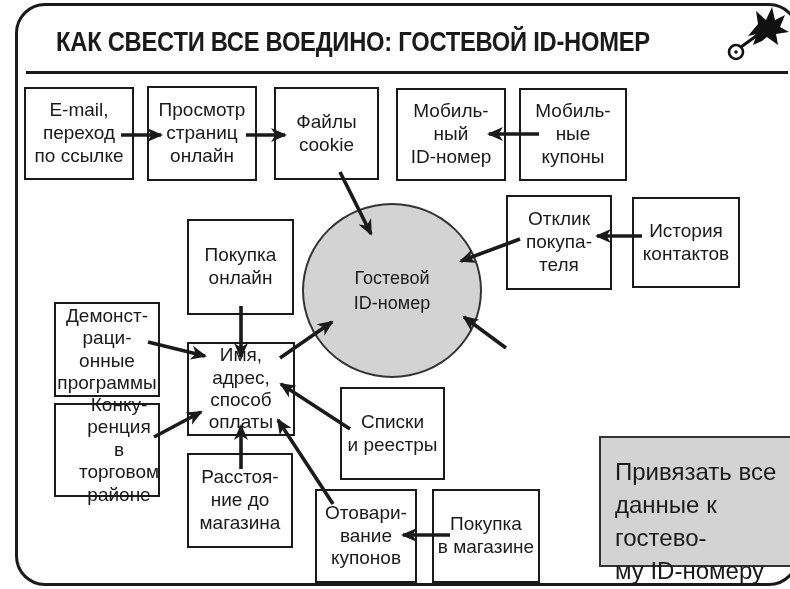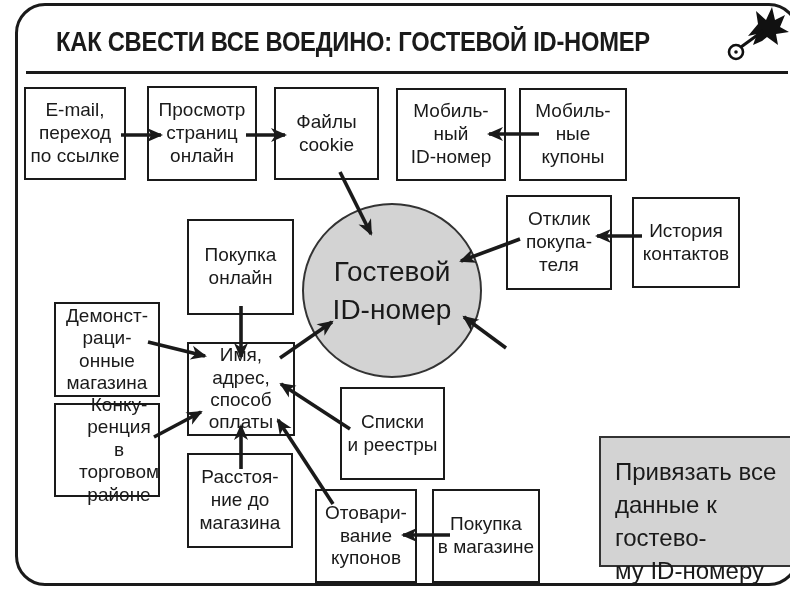--- a/index.html
+++ b/index.html
@@ -8,28 +8,28 @@
   .frame{position:absolute;inset:3px;border:3px solid #1a1a1a;border-radius:30px;background:#fff;}
   .title{position:absolute;left:44px;top:27px;font-size:27px;font-weight:700;
          letter-spacing:-0.3px;transform:scaleX(0.88);transform-origin:left top;white-space:nowrap;}
   .rule{position:absolute;left:14px;top:71px;width:762px;height:3px;background:#1a1a1a;}
   .node{position:absolute;box-sizing:border-box;border:2.5px solid #1a1a1a;background:#fff;
         display:flex;align-items:center;justify-content:center;text-align:center;
         white-space:pre-line;font-size:19px;line-height:1.21;z-index:2;}
   .circle{position:absolute;left:290px;top:203px;width:180px;height:175px;border-radius:50%;
           box-sizing:border-box;border:2.5px solid #333;background:#d3d3d3;
           display:flex;align-items:center;justify-content:center;text-align:center;
-          white-space:pre-line;font-size:28px;line-height:1.34;z-index:1;}
+          white-space:pre-line;font-size:18px;line-height:1.34;z-index:1;}
   .note{position:absolute;left:587px;top:436px;width:193px;height:131px;box-sizing:border-box;
         border:2.5px solid #333;background:#d3d3d3;padding:17px 8px 0 14px;
         white-space:pre-line;font-size:24px;line-height:1.38;text-align:left;z-index:2;}
   .arrows{position:absolute;left:0;top:0;z-index:3;pointer-events:none;}
   .pin{position:absolute;left:693px;top:5px;z-index:2;}
   
-  .n-email{left:12px;top:87px;width:102px;height:93px;}
+  .n-email{left:12px;top:87px;width:110px;height:93px;}
   .n-pageviews{left:135px;top:86px;width:110px;height:95px;}
   .n-cookies{left:262px;top:87px;width:105px;height:93px;}
   .n-mobileid{left:384px;top:88px;width:110px;height:93px;}
   .n-mobilecoupons{left:507px;top:88px;width:108px;height:93px;}
   .n-response{left:494px;top:195px;width:106px;height:95px;}
   .n-contacts{left:620px;top:197px;width:108px;height:91px;}
   .n-online{left:175px;top:219px;width:107px;height:96px;}
   .n-demo{left:42px;top:302px;width:106px;height:95px;line-height:1.18;}
   .n-name{left:175px;top:342px;width:108px;height:94px;line-height:1.18;}
   .n-competition{left:42px;top:403px;width:106px;height:94px;line-height:1.18;padding-left:24px;}
@@ -75,21 +75,21 @@
   <div class="node n-response">Отклик
 покупа-
 теля</div>
   <div class="node n-contacts">История
 контактов</div>
   <div class="node n-online">Покупка
 онлайн</div>
   <div class="node n-demo">Демонст-
 раци-
 онные
-магазина</div>
+программы</div>
   <div class="node n-name">Имя,
 адрес,
 способ
 оплаты</div>
   <div class="node n-competition">Конку-
 ренция
 в торговом
 районе</div>
   <div class="node n-lists">Списки
 и реестры</div>

